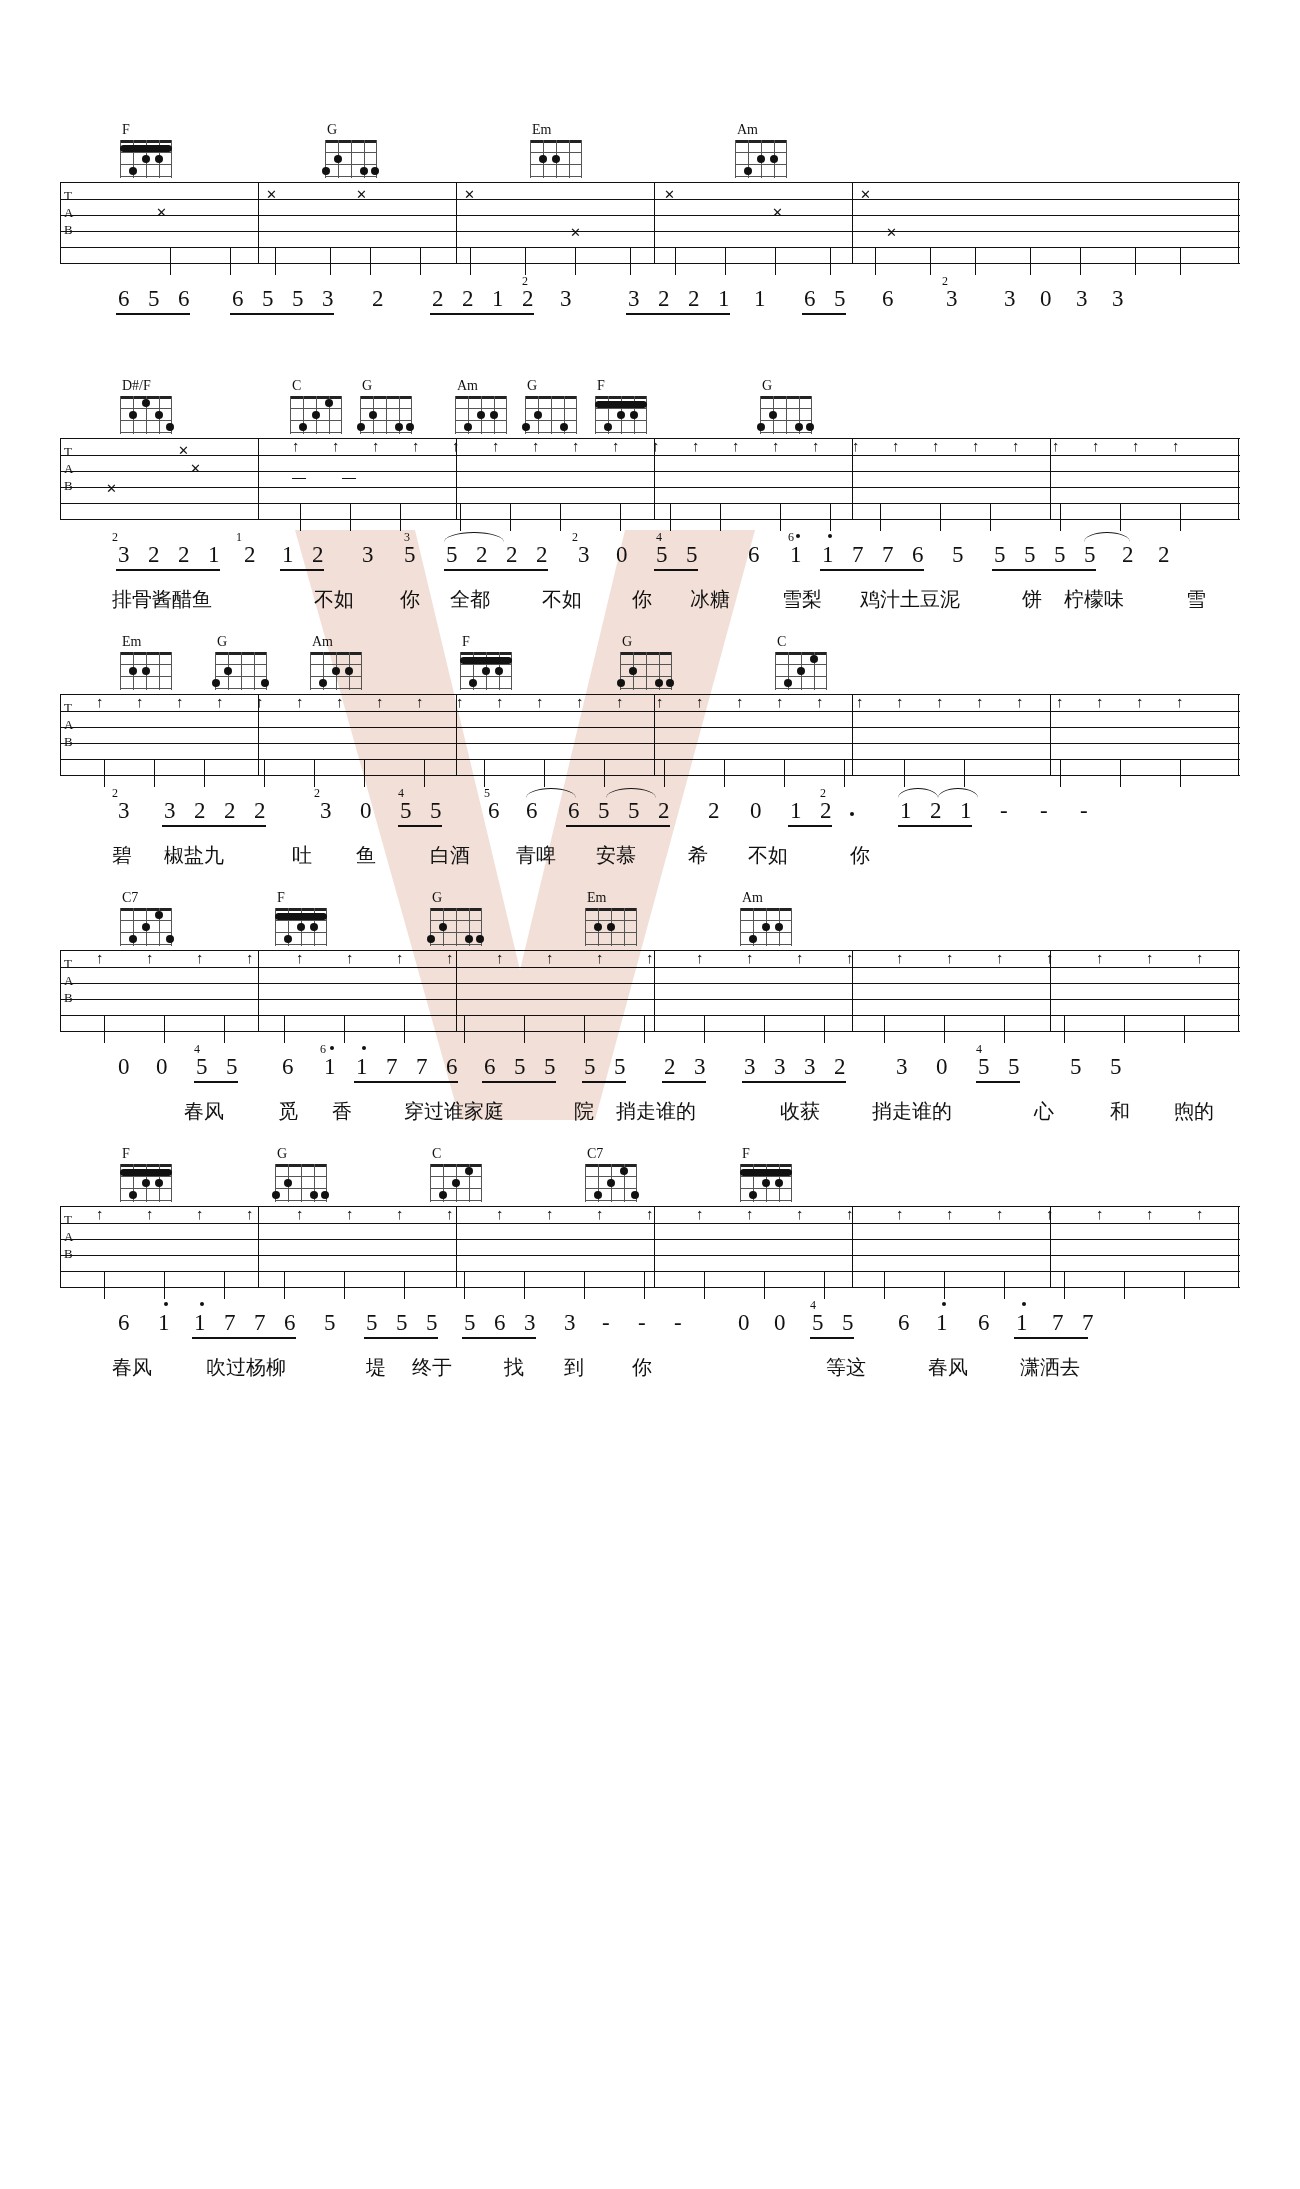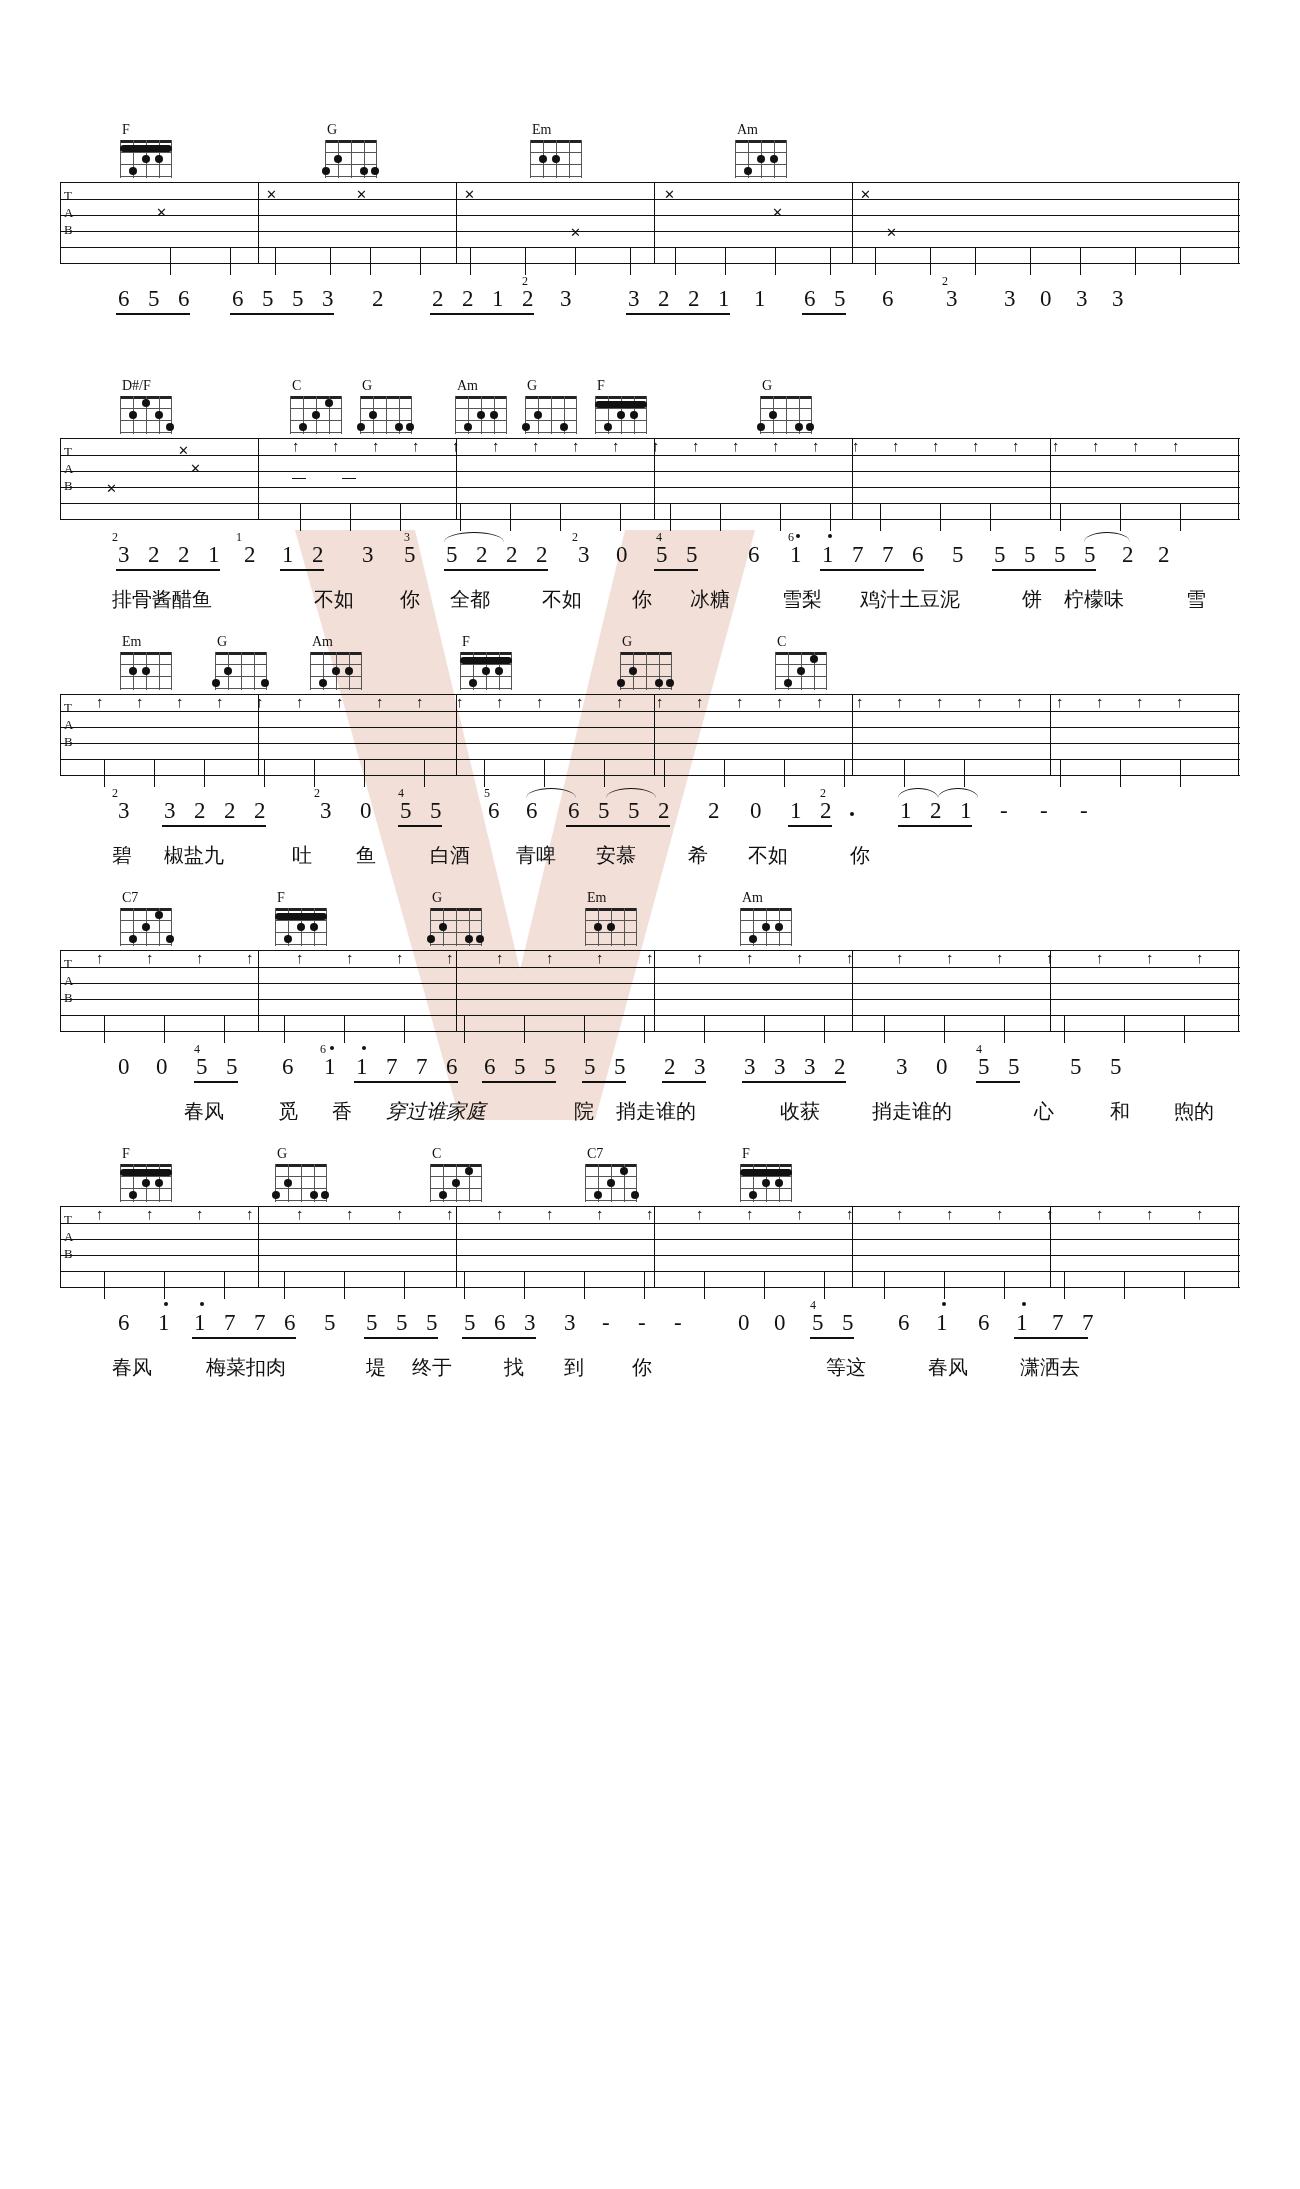--- a/index.html
+++ b/index.html
@@ -909,21 +909,21 @@
       <div class="num" style="left:948px;top:0;">5</div>
       <div class="udl" style="left:916px;top:27px;width:44px;"></div>
       <div class="num" style="left:1010px;top:0;">5</div>
       <div class="num" style="left:1050px;top:0;">5</div>
     </div>
 
     <div class="lyrics">
       <div class="ly" style="left:124px;">春风</div>
       <div class="ly" style="left:218px;">觅</div>
       <div class="ly" style="left:272px;">香</div>
-      <div class="ly" style="left:326px;font-style:italic;">穿过谁家庭</div>
+      <div class="ly" style="left:344px;">穿过谁家庭</div>
       <div class="ly" style="left:514px;">院</div>
       <div class="ly" style="left:556px;">捎走谁的</div>
       <div class="ly" style="left:720px;">收获</div>
       <div class="ly" style="left:812px;">捎走谁的</div>
       <div class="ly" style="left:974px;">心</div>
       <div class="ly" style="left:1050px;">和</div>
       <div class="ly" style="left:1114px;">煦的</div>
     </div>
   </div>
 
@@ -1112,21 +1112,21 @@
       <div class="num" style="left:918px;top:0;">6</div>
       <div class="num" style="left:956px;top:0;">1</div>
       <div class="dotabove" style="left:962px;top:-8px;"></div>
       <div class="num" style="left:992px;top:0;">7</div>
       <div class="num" style="left:1022px;top:0;">7</div>
       <div class="udl" style="left:954px;top:27px;width:74px;"></div>
     </div>
 
     <div class="lyrics">
       <div class="ly" style="left:52px;">春风</div>
-      <div class="ly" style="left:146px;">梅菜扣肉</div>
+      <div class="ly" style="left:146px;">吹过杨柳</div>
       <div class="ly" style="left:306px;">堤</div>
       <div class="ly" style="left:352px;">终于</div>
       <div class="ly" style="left:444px;">找</div>
       <div class="ly" style="left:504px;">到</div>
       <div class="ly" style="left:572px;">你</div>
       <div class="ly" style="left:766px;">等这</div>
       <div class="ly" style="left:868px;">春风</div>
       <div class="ly" style="left:960px;">潇洒去</div>
     </div>
   </div>

